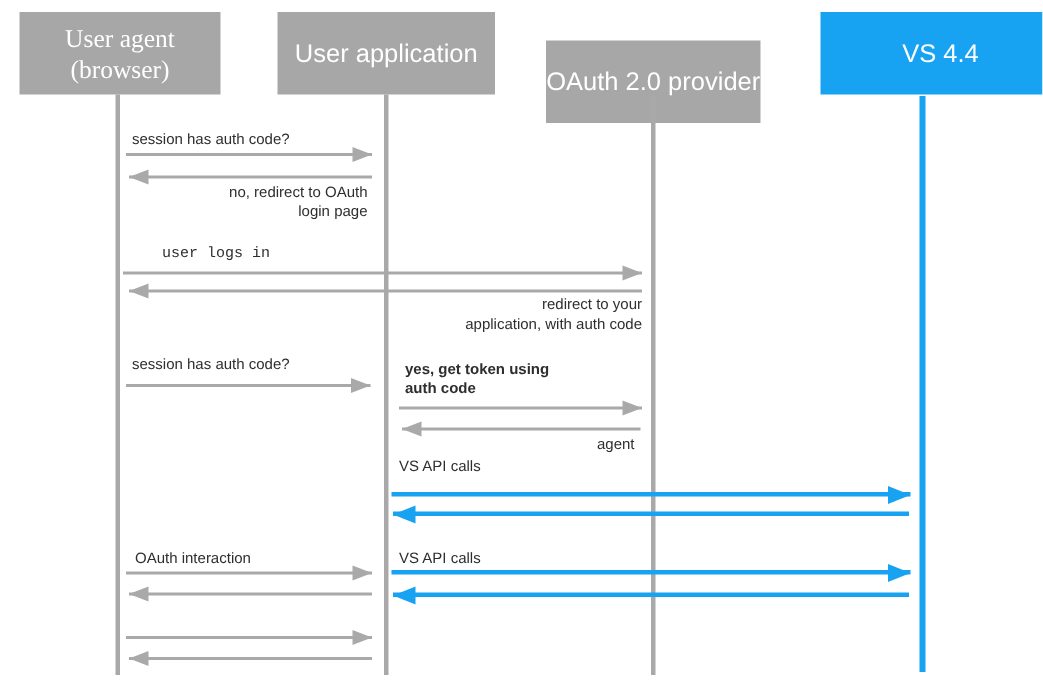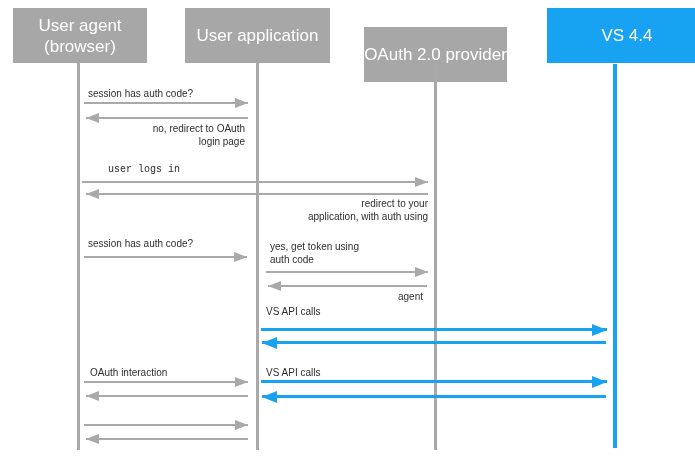--- a/index.html
+++ b/index.html
@@ -28,21 +28,21 @@
 
   
   .msg{position:absolute;font-size:10px;line-height:13px;color:#2e2e2e;white-space:pre-line;}
   .msg.r{text-align:right;}
 </style>
 </head>
 <body>
 
 <div class="stage">
 
-  <div class="actor gray" style="left:13px;width:134px;">User agent (browser)</div>
+  <div class="actor gray" style="left:13px;width:134px;font-family:Liberation Serif, serif;">User agent (browser)</div>
   <div class="actor gray" style="left:185px;width:145px;">User application</div>
   <div class="actor gray" style="left:364px;width:143px;margin-top:19px;">OAuth 2.0 provider</div>
   <div class="actor blue" style="left:547px;width:160px;">VS 4.4</div>
 
   <div class="lifeline" style="left:77px;"></div>
   <div class="lifeline" style="left:256px;"></div>
   <div class="lifeline" style="left:434px;"></div>
   <div class="lifeline blue" style="left:613px;"></div>
 
   <div class="arrow right" style="left:84px;top:102px;width:164px;"></div>
@@ -59,22 +59,22 @@
   <div class="arrow left" style="left:86px;top:395px;width:162px;"></div>
   <div class="arrow blue left" style="left:262px;top:395px;width:344px;"></div>
   <div class="arrow right" style="left:84px;top:424px;width:164px;"></div>
   <div class="arrow left" style="left:86px;top:438px;width:162px;"></div>
 
   <div class="msg" style="left:88px;top:87px;">session has auth code?</div>
   <div class="msg r" style="left:124px;top:122px;width:121px;">no, redirect to OAuth
 login page</div>
   <div class="msg" style="left:108px;top:163px;font-family:Liberation Mono, monospace;">user logs in</div>
   <div class="msg r" style="left:296px;top:197px;width:132px;">redirect to your
-application, with auth using</div>
+application, with auth code</div>
   <div class="msg" style="left:88px;top:237px;">session has auth code?</div>
-  <div class="msg" style="left:270px;top:240px;">yes, get token using
+  <div class="msg" style="left:270px;top:240px;font-weight:bold;">yes, get token using
 auth code</div>
   <div class="msg r" style="left:353px;top:290px;width:70px;">agent</div>
   <div class="msg" style="left:266px;top:305px;">VS API calls</div>
   <div class="msg" style="left:90px;top:366px;">OAuth interaction</div>
   <div class="msg" style="left:266px;top:366px;">VS API calls</div>
 
 </div>
 
 </body></html>

